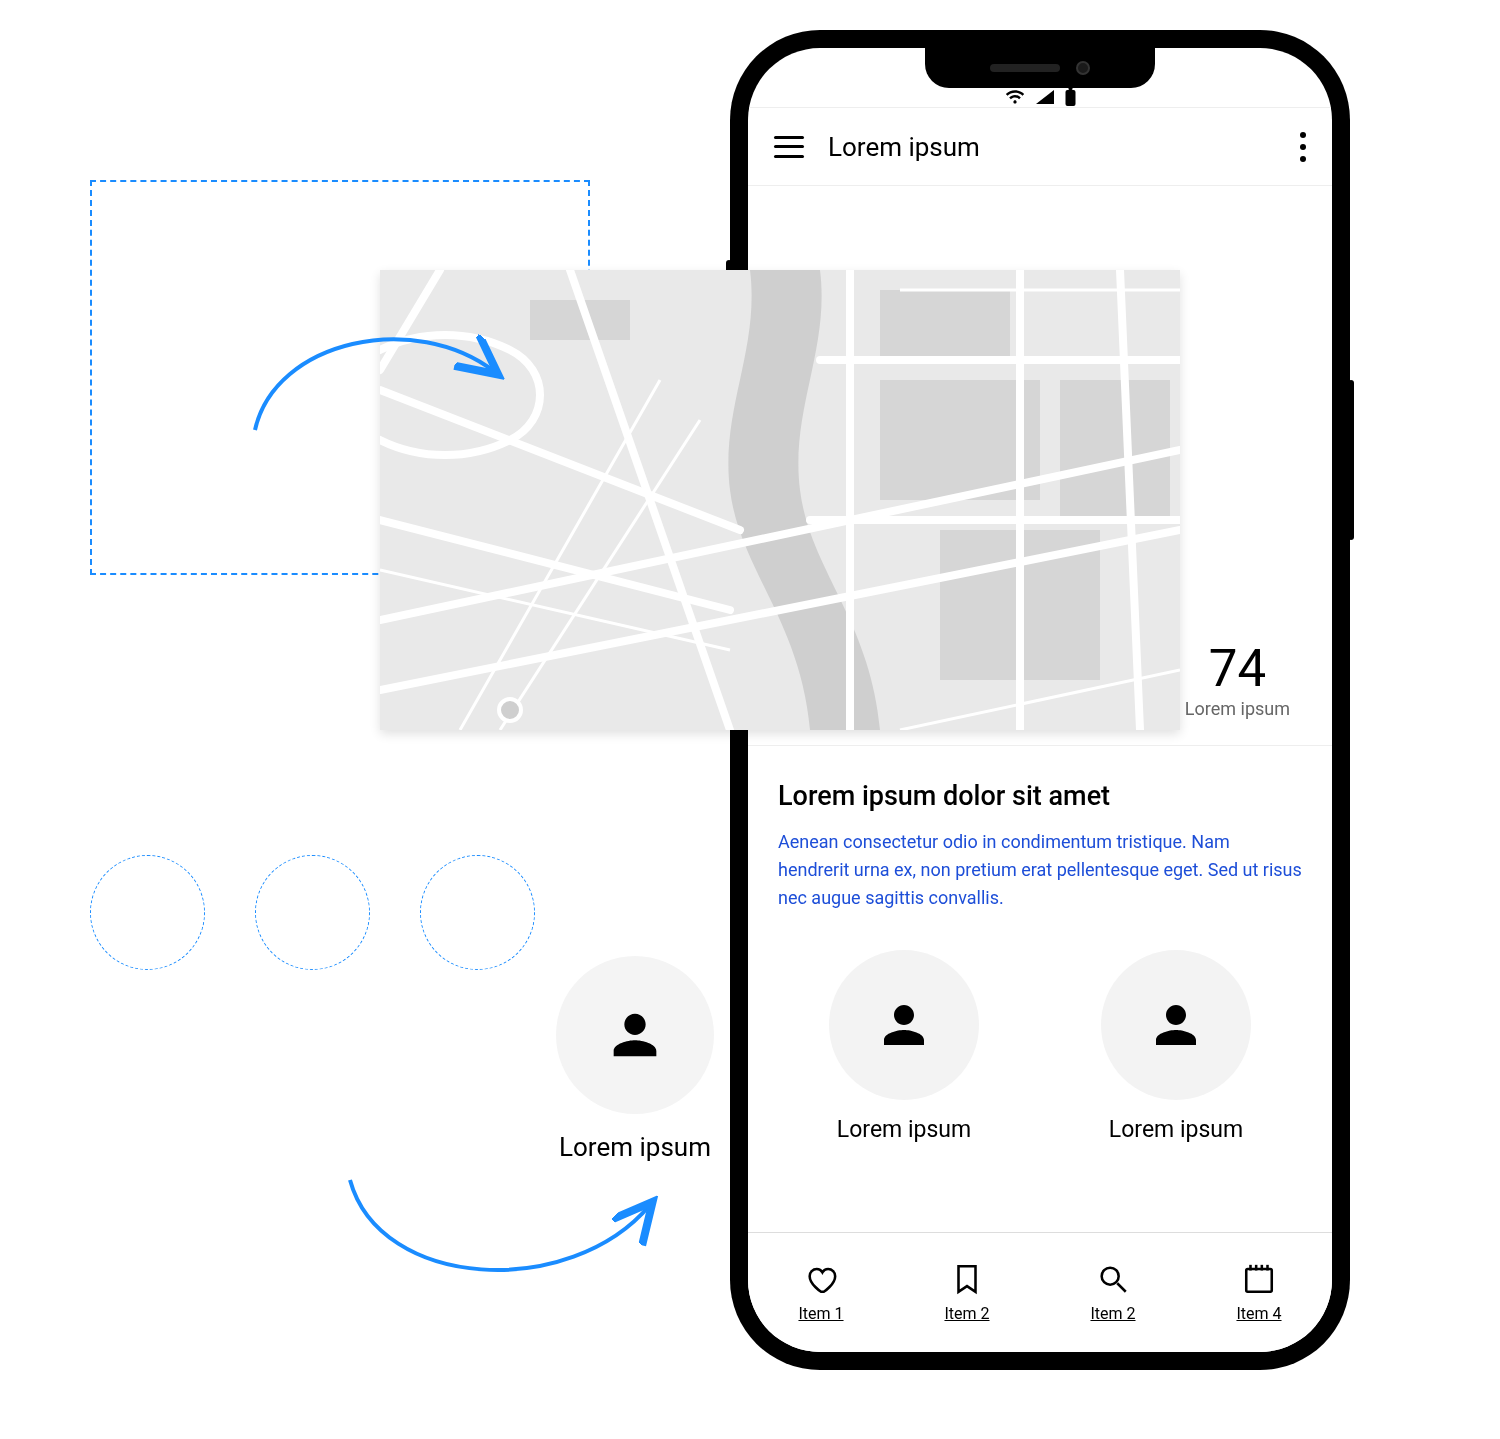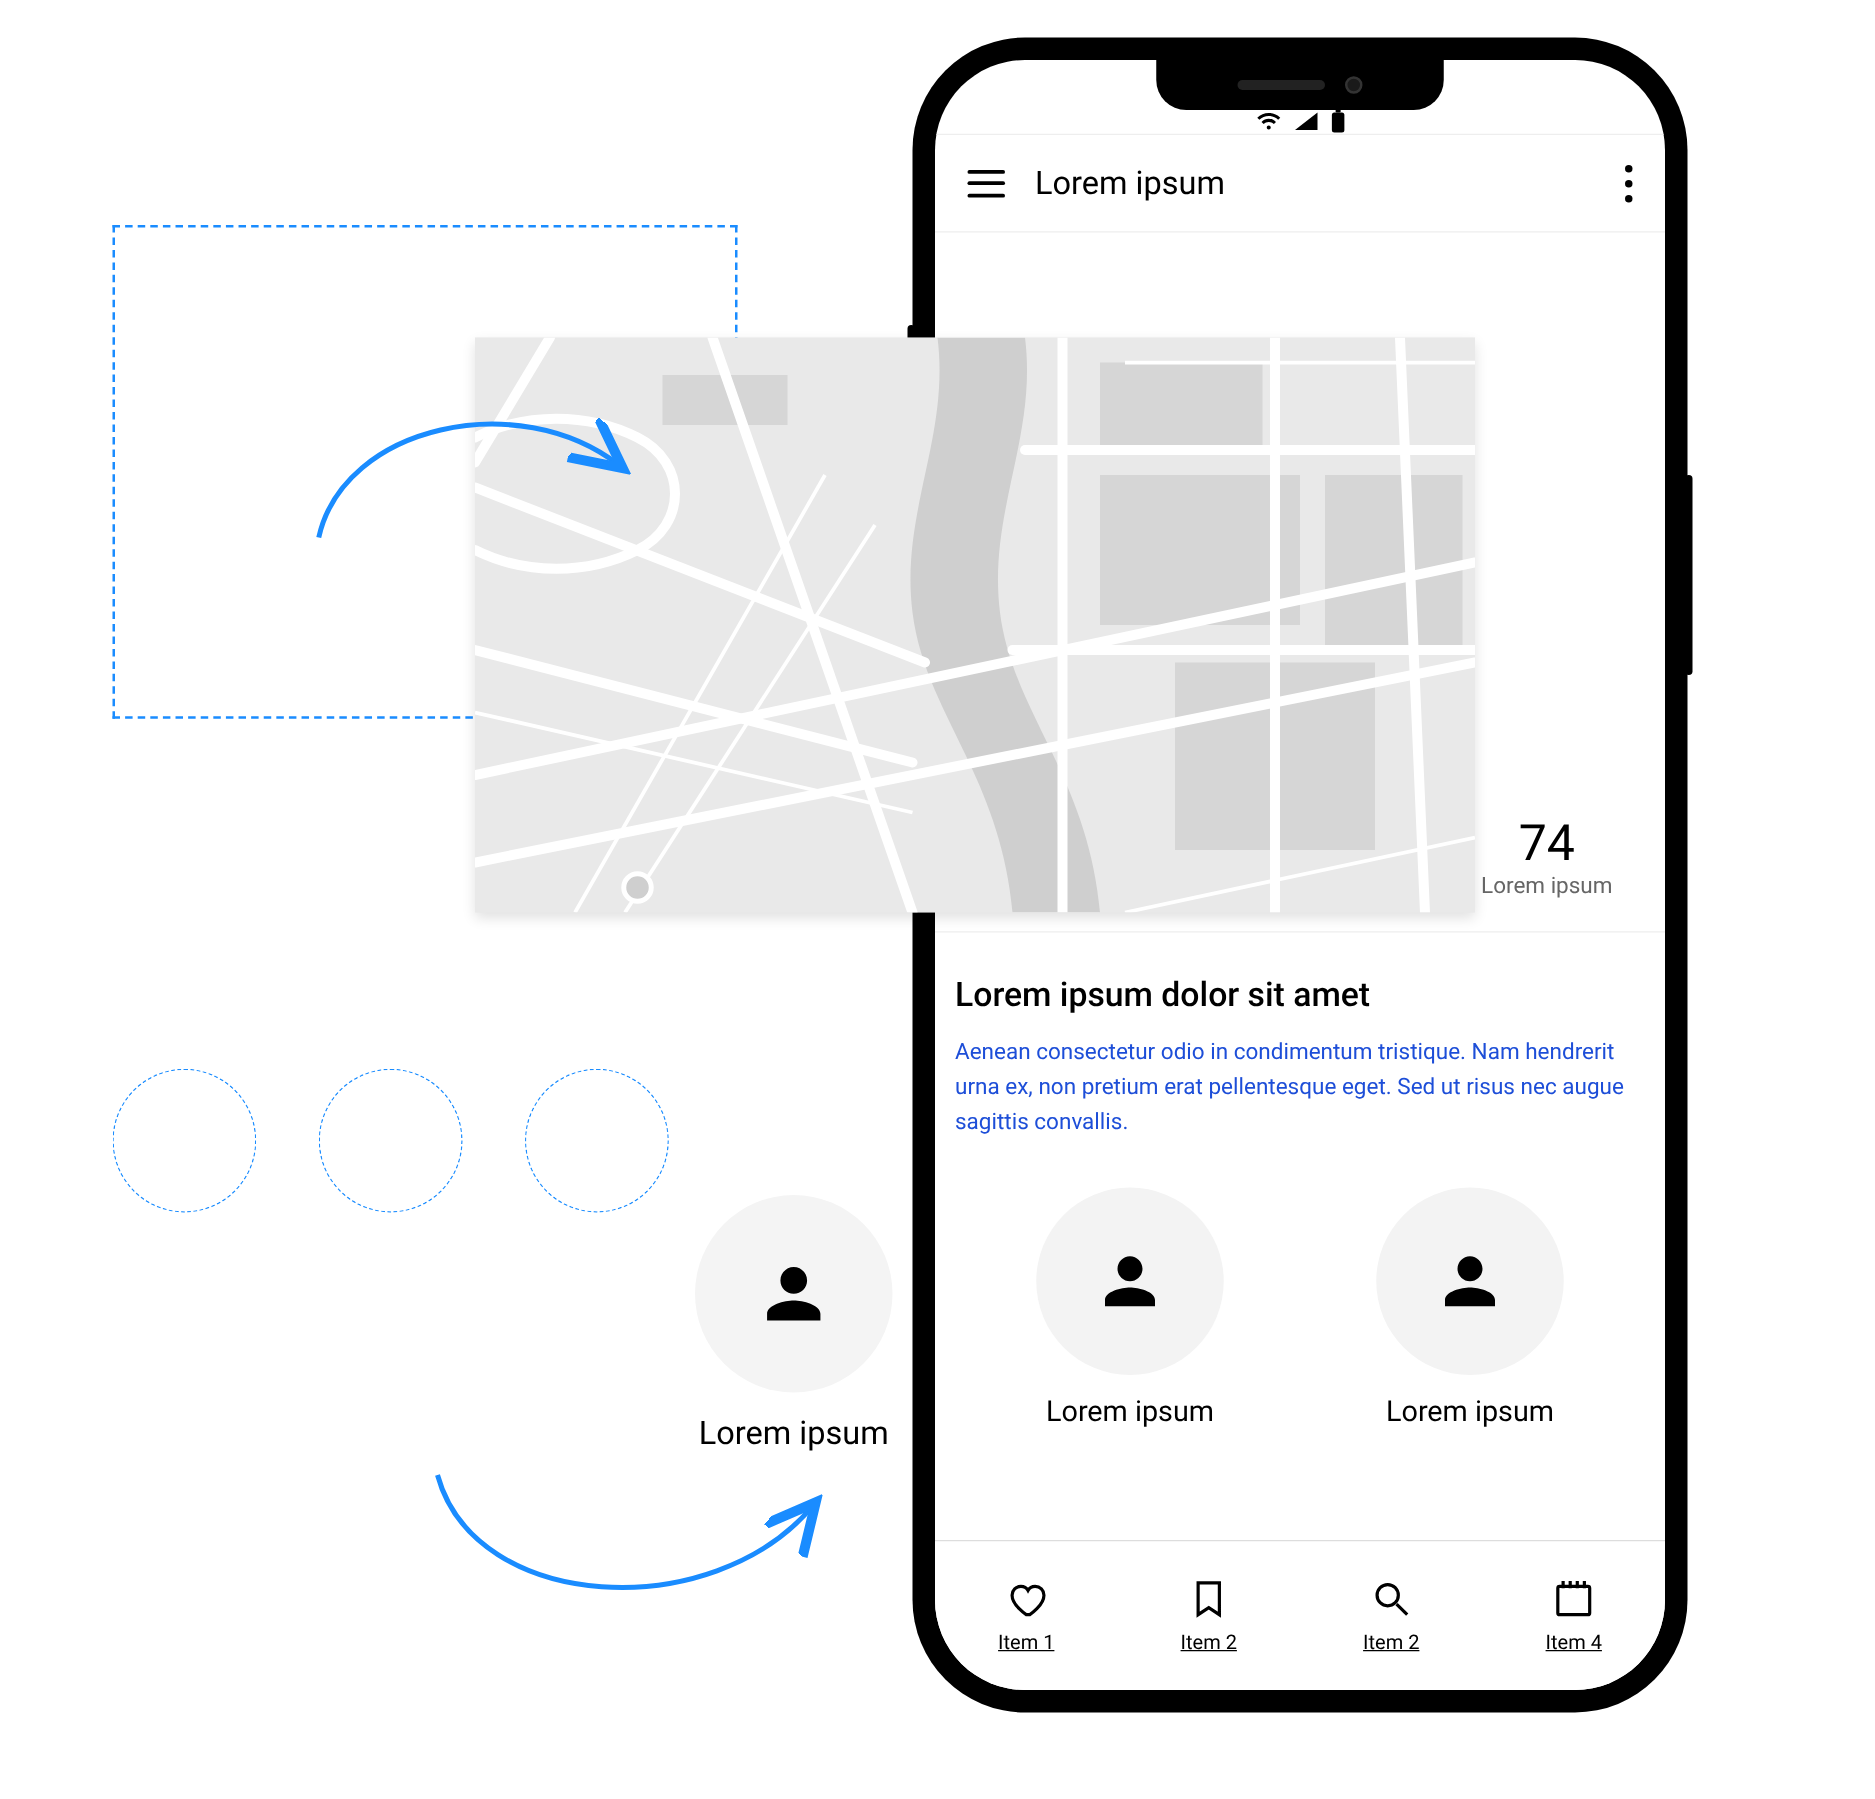--- a/index.html
+++ b/index.html
@@ -140,25 +140,25 @@
   
   .hero {
     height: 560px;
     border-bottom: 1px solid #eee;
     position:relative;
   }
   .stat {
     position:absolute; right: 42px; bottom: 26px;
     text-align:center;
   }
-  .stat .num { font-size:40px; font-weight:400; }
+  .stat .num { font-size:51px; font-weight:400; }
   .stat .cap { font-size:18px; color:#666; }
 
   
-  .text-section { padding: 34px 30px 18px 16px; }
+  .text-section { padding: 34px 30px 18px 30px; }
   .text-section h2 { font-size: 27px; font-weight:500; margin-bottom: 16px; }
   .text-section p  { font-size: 18px; line-height:1.55; color:#1d4ed8; }
 
   
   .avatar-row {
     display:flex; justify-content: space-around;
     padding: 20px 20px 30px 20px;
   }
   .avatar-row .chip { text-align:center; }
   .avatar-row .circle {

